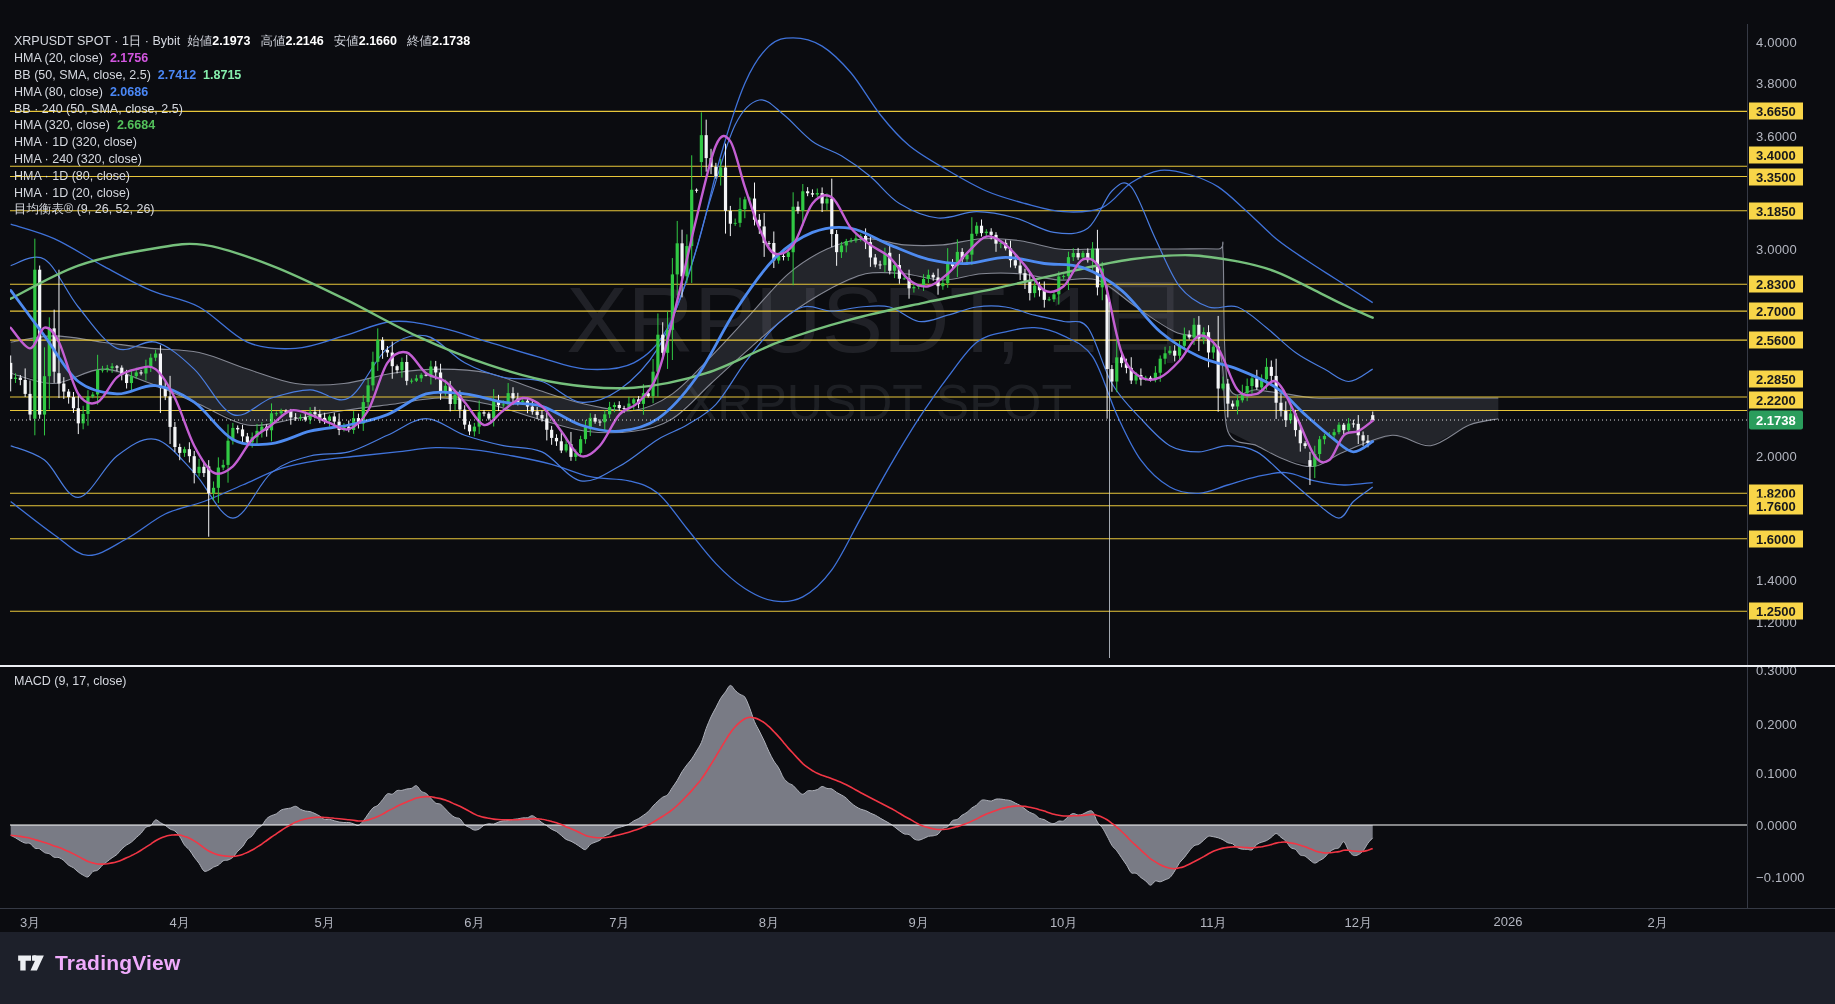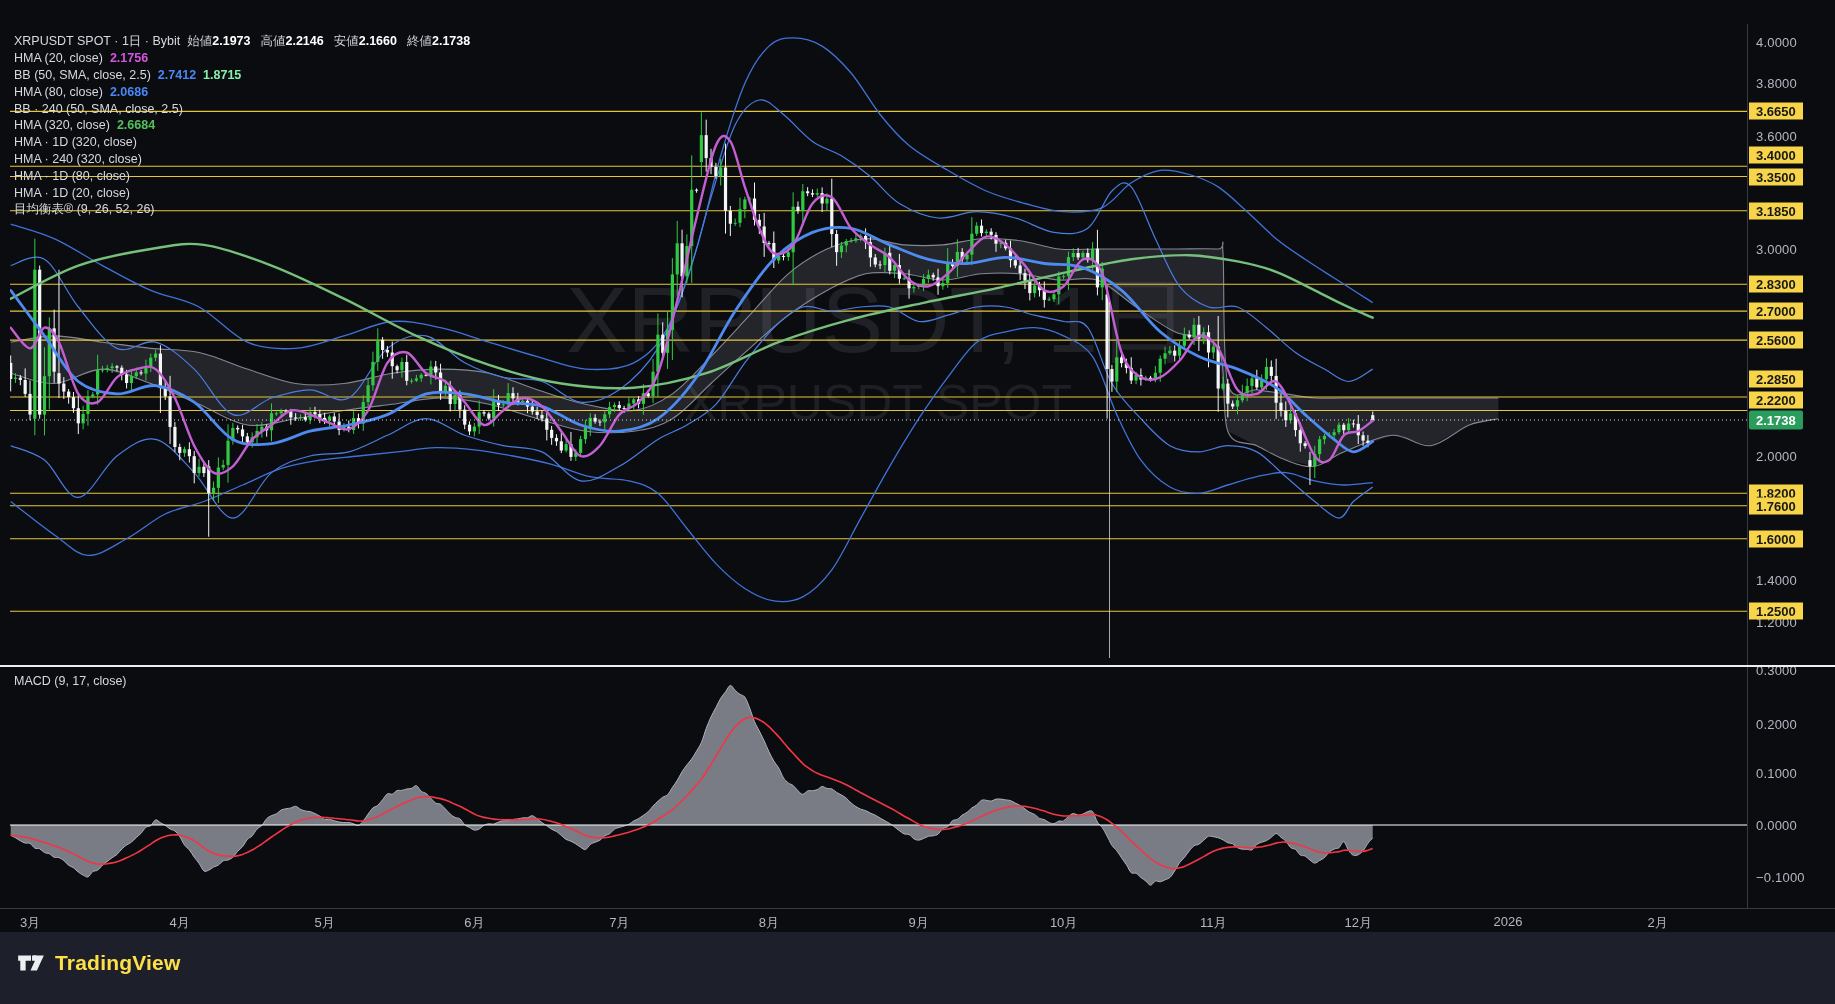--- a/index.html
+++ b/index.html
@@ -22,21 +22,21 @@
   .lrow{height:16.8px;display:flex;align-items:center;gap:7px;font-size:12.5px;color:#d6d9e0;white-space:nowrap;}
   .lrow b{color:#f6f7f9;}
   .lrow .val{font-weight:bold;}
   .ohlc{display:flex;gap:10px;}
   .ohlc .pair{color:#cfd2da;}
   .ohlc .pair b{color:#fff;}
   .macd-legend{position:absolute;left:14px;top:674px;font-size:12.5px;color:#d6d9e0;}
   .sep-white{position:absolute;left:0;top:665px;width:1835px;height:2px;background:#eceef2;}
   .sep-time{position:absolute;left:0;top:908px;width:1835px;height:1px;background:#363a45;}
   .bottombar{position:absolute;left:0;top:932px;width:1835px;height:72px;background:#1d202a;}
-  .brand{position:absolute;left:16px;top:948px;display:flex;align-items:center;gap:9px;color:#fde047;}
+  .brand{position:absolute;left:16px;top:948px;display:flex;align-items:center;gap:9px;color:#f0abfc;}
   .brand-text{font-size:21px;font-weight:bold;letter-spacing:.2px;}
 </style>
 </head>
 <body>
 
 <div id="app">
 
   <svg id="chart-svg" width="1835" height="1004" viewBox="0 0 1835 1004">
       <defs>
         <clipPath id="priceClip">

